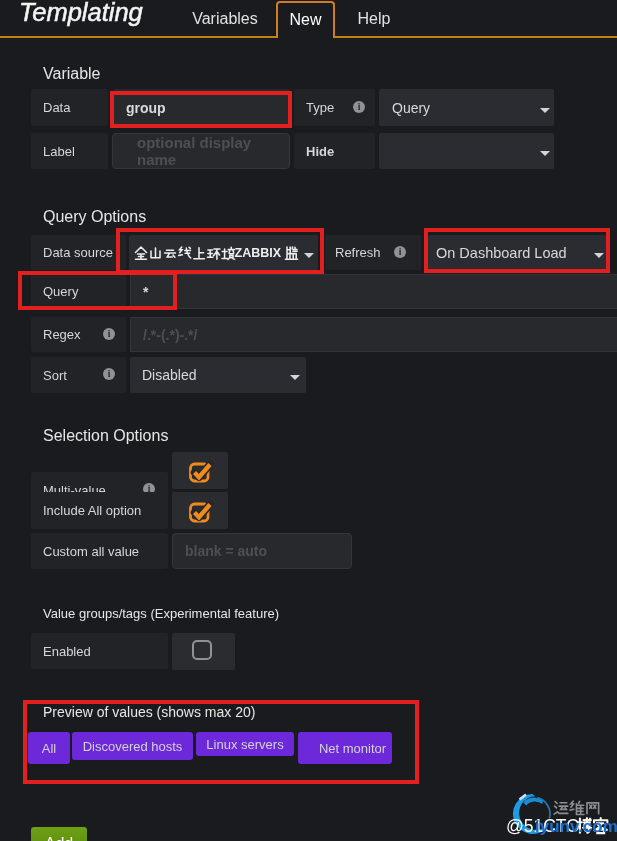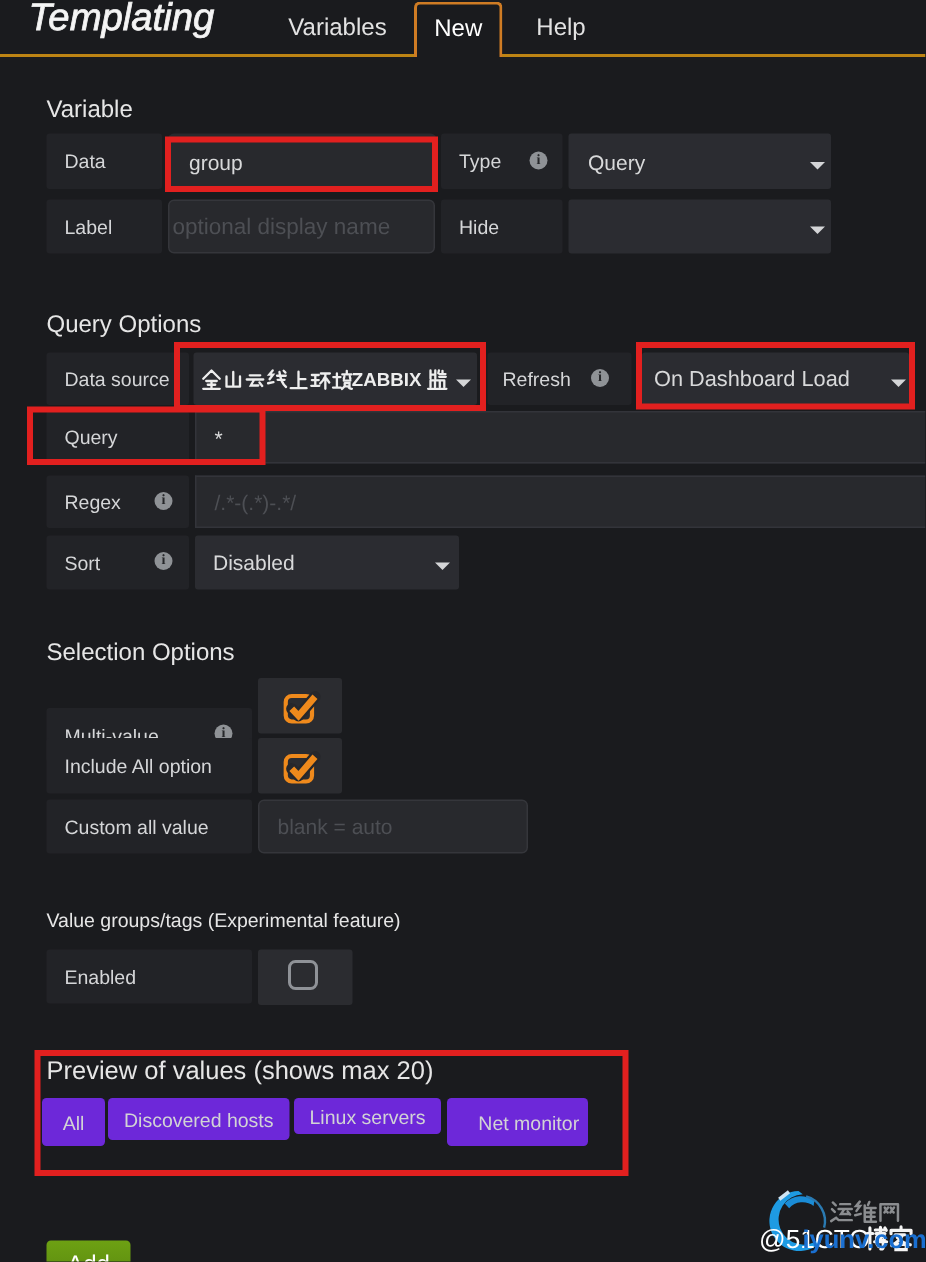--- a/index.html
+++ b/index.html
@@ -1,23 +1,23 @@
 <!DOCTYPE html>
 <html><head>
 <meta charset="utf-8">
 <style>
 html,body{margin:0;padding:0;}
 body{width:617px;height:841px;background:#1a1b1e;font-family:"Liberation Sans",sans-serif;position:relative;overflow:hidden;}
 .abs{position:absolute;box-sizing:border-box;}
 .lbl{position:absolute;box-sizing:border-box;background:#222327;color:#d5d6d8;font-size:13px;display:flex;align-items:center;padding-left:12px;border-radius:2px;}
-.inp{position:absolute;box-sizing:border-box;background:#28292d;border:1px solid #35363b;border-radius:4px;color:#d8d9da;font-size:14px;display:flex;align-items:center;padding-left:12px;}
+.inp{position:absolute;box-sizing:border-box;background:#28292d;border:1px solid #35363b;border-radius:4px;color:#d8d9da;font-size:14px;display:flex;align-items:center;padding-left:12px;font-weight:bold;}
 .sel{position:absolute;box-sizing:border-box;background:#2b2c31;border-radius:2px;color:#d8d9da;font-size:14px;display:flex;align-items:center;padding-left:13px;}
 .ph{color:#4d4f54;}
 .red{position:absolute;box-sizing:border-box;border:4px solid #e2201f;}
-.h{position:absolute;color:#e6e6e6;font-size:16px;white-space:nowrap;}
+.h{position:absolute;color:#e6e6e6;font-size:16px;white-space:nowrap;margin-left:12px;}
 .caret{position:absolute;width:0;height:0;border-left:5px solid transparent;border-right:5px solid transparent;border-top:5.5px solid #d4d5d7;top:50%;margin-top:0px;}
 .info{position:absolute;width:12px;height:12px;border-radius:50%;background:#8f9296;color:#26272a;font-size:9.5px;font-weight:bold;text-align:center;line-height:12px;font-family:"Liberation Serif",serif;top:50%;margin-top:-7px;}
 .chkbox{position:absolute;box-sizing:border-box;background:#2b2c30;border-radius:2px;}
 .btn{position:absolute;box-sizing:border-box;background:#6d28d9;border-radius:3px;color:#d2d3d5;font-size:13px;display:flex;align-items:center;justify-content:center;}
 </style>
 </head>
 <body>
 
 <div class="abs" style="left:0;top:36px;width:617px;height:2px;background:#bd8414;"></div>
 <div class="abs" style="left:19px;top:-2px;font-size:25.5px;font-style:italic;letter-spacing:0px;font-weight:normal;color:#f5f5f5;-webkit-text-stroke:0.55px #f0f0f0;">Templating</div>
@@ -25,22 +25,22 @@
 <div class="abs" style="left:276px;top:1px;width:59px;height:37px;border:2px solid #cf7c24;border-bottom:none;border-radius:4px 4px 0 0;background:#1a1b1e;color:#fff;font-size:16px;display:flex;align-items:center;justify-content:center;padding-bottom:1px;">New</div>
 <div class="abs" style="left:329px;top:10px;width:90px;text-align:center;font-size:16px;color:#e2e2e2;">Help</div>
 
 <div class="h" style="left:31px;top:65px;">Variable</div>
 <div class="lbl" style="left:31px;top:89px;width:77px;height:37px;">Data</div>
 <div class="inp" style="left:112px;top:89px;width:179px;height:37px;border:none;padding-left:14px;">group</div>
 <div class="red" style="left:110px;top:91px;width:182px;height:37px;"></div>
 <div class="lbl" style="left:294px;top:89px;width:81px;height:37px;">Type<span class="info" style="right:10px;">i</span></div>
 <div class="sel" style="left:379px;top:89px;width:175px;height:37px;">Query<span class="caret" style="right:4px;"></span></div>
 <div class="lbl" style="left:31px;top:133px;width:77px;height:36px;">Label</div>
-<div class="inp ph" style="left:112px;top:133px;width:178px;height:36px;padding-left:2px;font-size:15px;">optional display name</div>
-<div class="lbl" style="left:294px;top:133px;width:81px;height:36px;">Hide</div>
+<div class="inp ph" style="left:112px;top:133px;width:178px;height:36px;padding-left:24px;font-size:15px;">optional display name</div>
+<div class="lbl" style="left:294px;top:133px;width:81px;height:36px;font-weight:bold;">Hide</div>
 <div class="sel" style="left:379px;top:133px;width:175px;height:36px;">
     <span class="caret" style="right:4px;"></span>
   </div>
 
 <div class="h" style="left:31px;top:208px;">Query Options</div>
 <div class="lbl" style="left:31px;top:235px;width:95px;height:35px;">Data source</div>
 <div class="sel" style="left:129px;top:235px;width:189px;height:35px;padding-left:5px;">
     <svg width="172" height="22" viewBox="0 0 172 22">
       <g transform="translate(0,4)">
         <path d="M7 1 L1.5 6.5 M7 1 L12.5 6.5 M3.5 8 H10.5 M4.5 10.5 H9.5 M7 8 V13 M1.5 13.2 H12.5" fill="none" stroke="#eeeeee" stroke-width="1.55" stroke-linecap="round"></path>
@@ -102,21 +102,21 @@
 <div class="lbl" style="left:31px;top:533px;width:137px;height:36px;">Custom all value</div>
 <div class="inp ph" style="left:172px;top:533px;width:180px;height:36px;">blank = auto</div>
 
 <div class="h" style="left:31px;top:606px;font-size:13px;">Value groups/tags (Experimental feature)</div>
 <div class="lbl" style="left:31px;top:633px;width:137px;height:36px;">Enabled</div>
 <div class="chkbox" style="left:172px;top:633px;width:63px;height:37px;">
     <span style="position:absolute;left:20px;top:7px;width:20px;height:20px;border:2px solid #8f9297;border-radius:5px;box-sizing:border-box;"></span>
   </div>
 
 <div class="red" style="left:23px;top:700px;width:396px;height:84px;"></div>
-<div class="h" style="left:31px;top:704px;font-size:17px;">Preview of values (shows max 20)</div>
+<div class="h" style="left:31px;top:704px;font-size:14px;">Preview of values (shows max 20)</div>
 <div class="btn" style="left:28px;top:732px;width:42px;height:32px;">All</div>
 <div class="btn" style="left:72px;top:732px;width:121px;height:28px;">Discovered hosts</div>
 <div class="btn" style="left:196px;top:732px;width:98px;height:24px;">Linux servers</div>
 <div class="btn" style="left:298px;top:732px;width:94px;height:32px;padding-left:15px;">Net monitor</div>
 
 <div class="abs" style="left:31px;top:807px;width:56px;height:34px;background:linear-gradient(180deg,#6da113,#56820e);border-radius:3px;color:#fff;font-size:16px;display:flex;align-items:center;justify-content:center;margin-top:20px;">Add</div>
 
 <div class="abs" id="wm" style="left:495px;top:785px;width:122px;height:56px;"><svg width="122" height="56" viewBox="0 0 122 56">
       <path d="M37.3 9.0 A20 20 0 1 0 52.1 43.1 L51.6 40.9 A16.8 16.8 0 1 1 40.2 11.2 Z" fill="#1e9be3"></path>
       <path d="M28.2 17.3 A14.5 14.5 0 0 1 47.9 15.6 L47.4 19.0 A12 12 0 0 0 31.1 20.5 Z" fill="#1a8cd6"></path>

